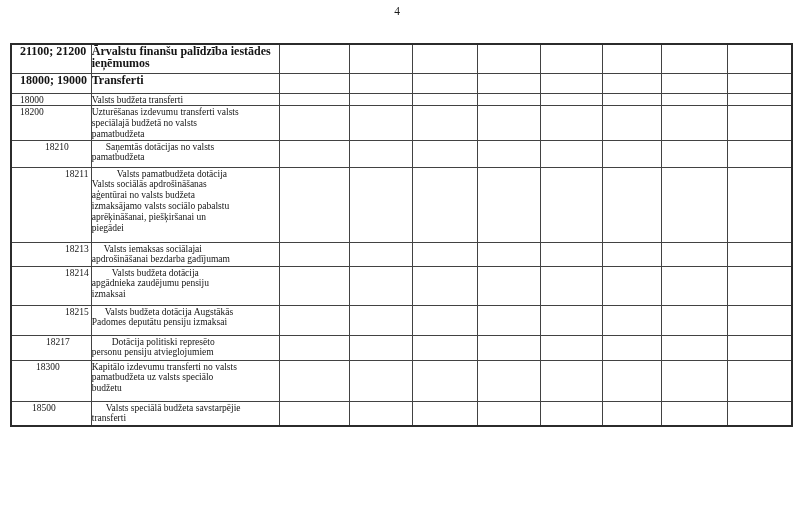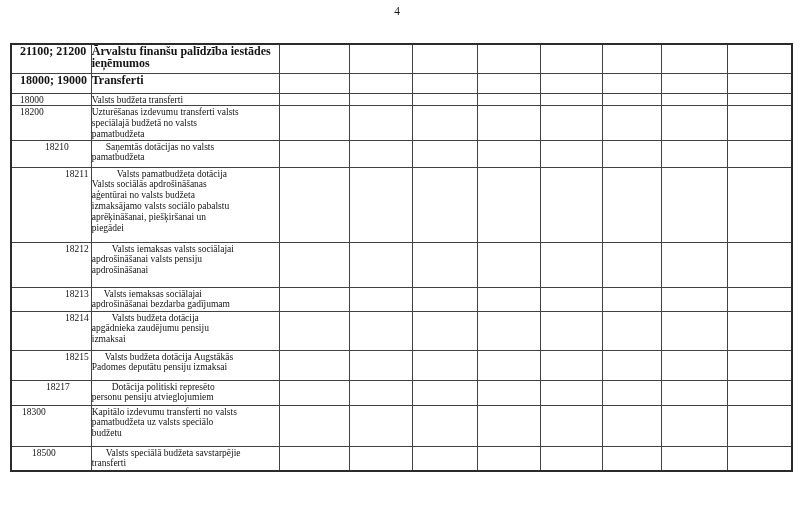--- a/index.html
+++ b/index.html
@@ -148,34 +148,20 @@
 piegādei</td>
           <td class="val"></td>
           <td class="val"></td>
           <td class="val"></td>
           <td class="val"></td>
           <td class="val"></td>
           <td class="val"></td>
           <td class="val"></td>
           <td class="val"></td>
         </tr>
-        <tr style="height: 45px;">
-          <td class="code" style="padding-left: 53px;">18212</td>
-          <td class="desc" style="text-indent: 20px;">Valsts iemaksas valsts sociālajai
-apdrošināšanai valsts pensiju
-apdrošināšanai</td>
-          <td class="val"></td>
-          <td class="val"></td>
-          <td class="val"></td>
-          <td class="val"></td>
-          <td class="val"></td>
-          <td class="val"></td>
-          <td class="val"></td>
-          <td class="val"></td>
-        </tr>
         <tr style="height: 24px;">
           <td class="code" style="padding-left: 53px;">18213</td>
           <td class="desc" style="text-indent: 12px;">Valsts iemaksas sociālajai
 apdrošināšanai bezdarba gadījumam</td>
           <td class="val"></td>
           <td class="val"></td>
           <td class="val"></td>
           <td class="val"></td>
           <td class="val"></td>
           <td class="val"></td>
@@ -216,21 +202,21 @@
           <td class="val"></td>
           <td class="val"></td>
           <td class="val"></td>
           <td class="val"></td>
           <td class="val"></td>
           <td class="val"></td>
           <td class="val"></td>
           <td class="val"></td>
         </tr>
         <tr style="height: 41px;">
-          <td class="code" style="padding-left: 10px; margin-left: 39px;">18300</td>
+          <td class="code" style="padding-left: 24px; margin-left: 39px;">18300</td>
           <td class="desc" style="text-indent: 0px;">Kapitālo izdevumu transferti no valsts
 pamatbudžeta uz valsts speciālo
 budžetu</td>
           <td class="val"></td>
           <td class="val"></td>
           <td class="val"></td>
           <td class="val"></td>
           <td class="val"></td>
           <td class="val"></td>
           <td class="val"></td>

